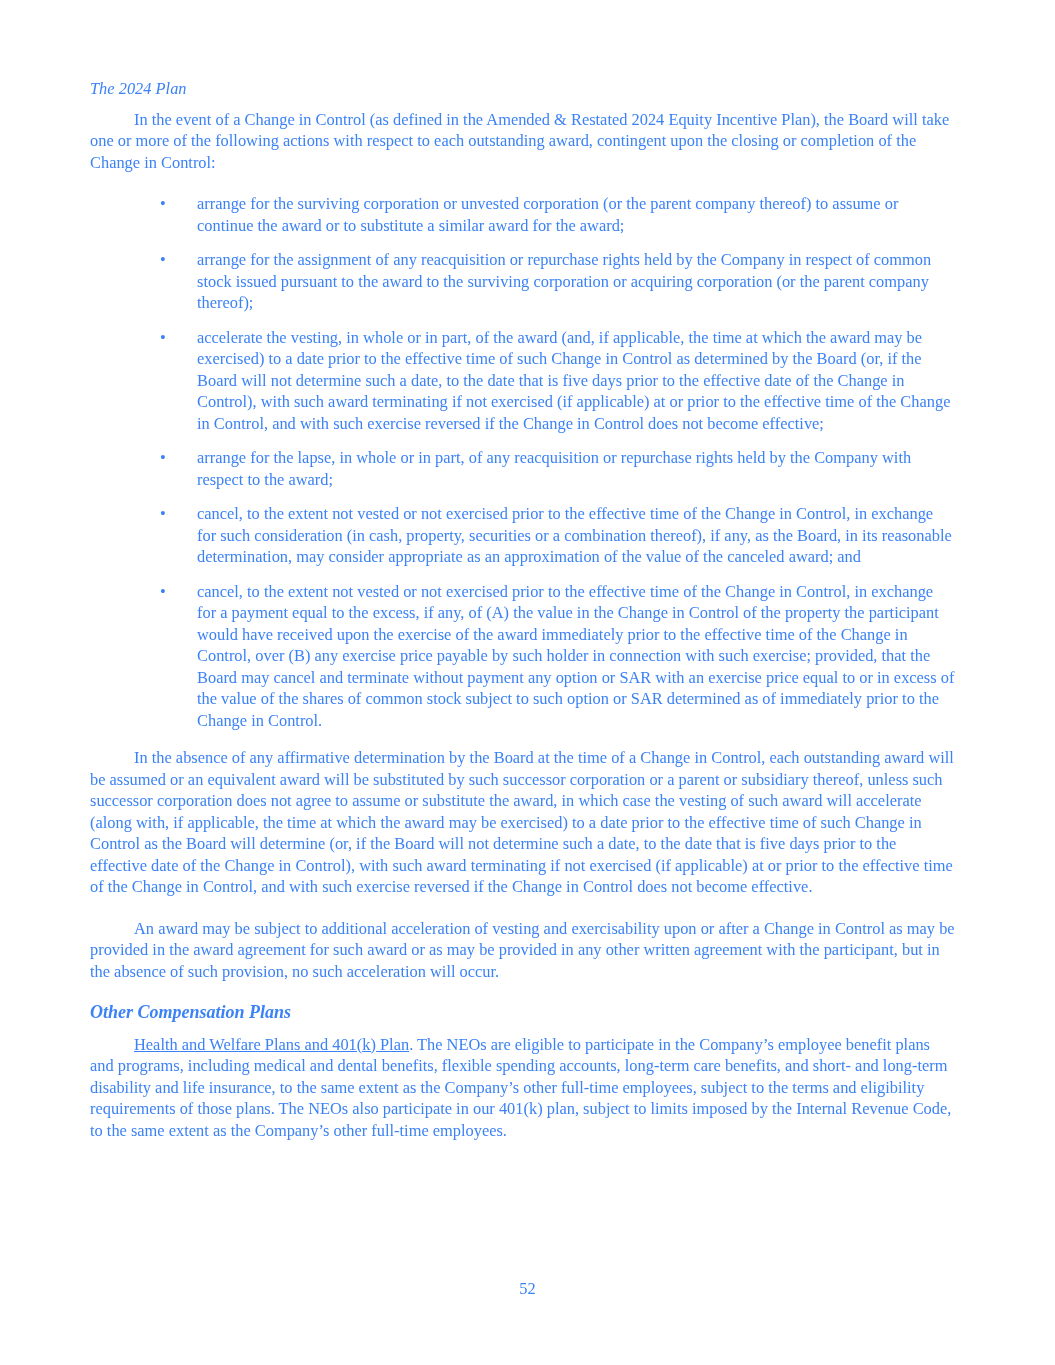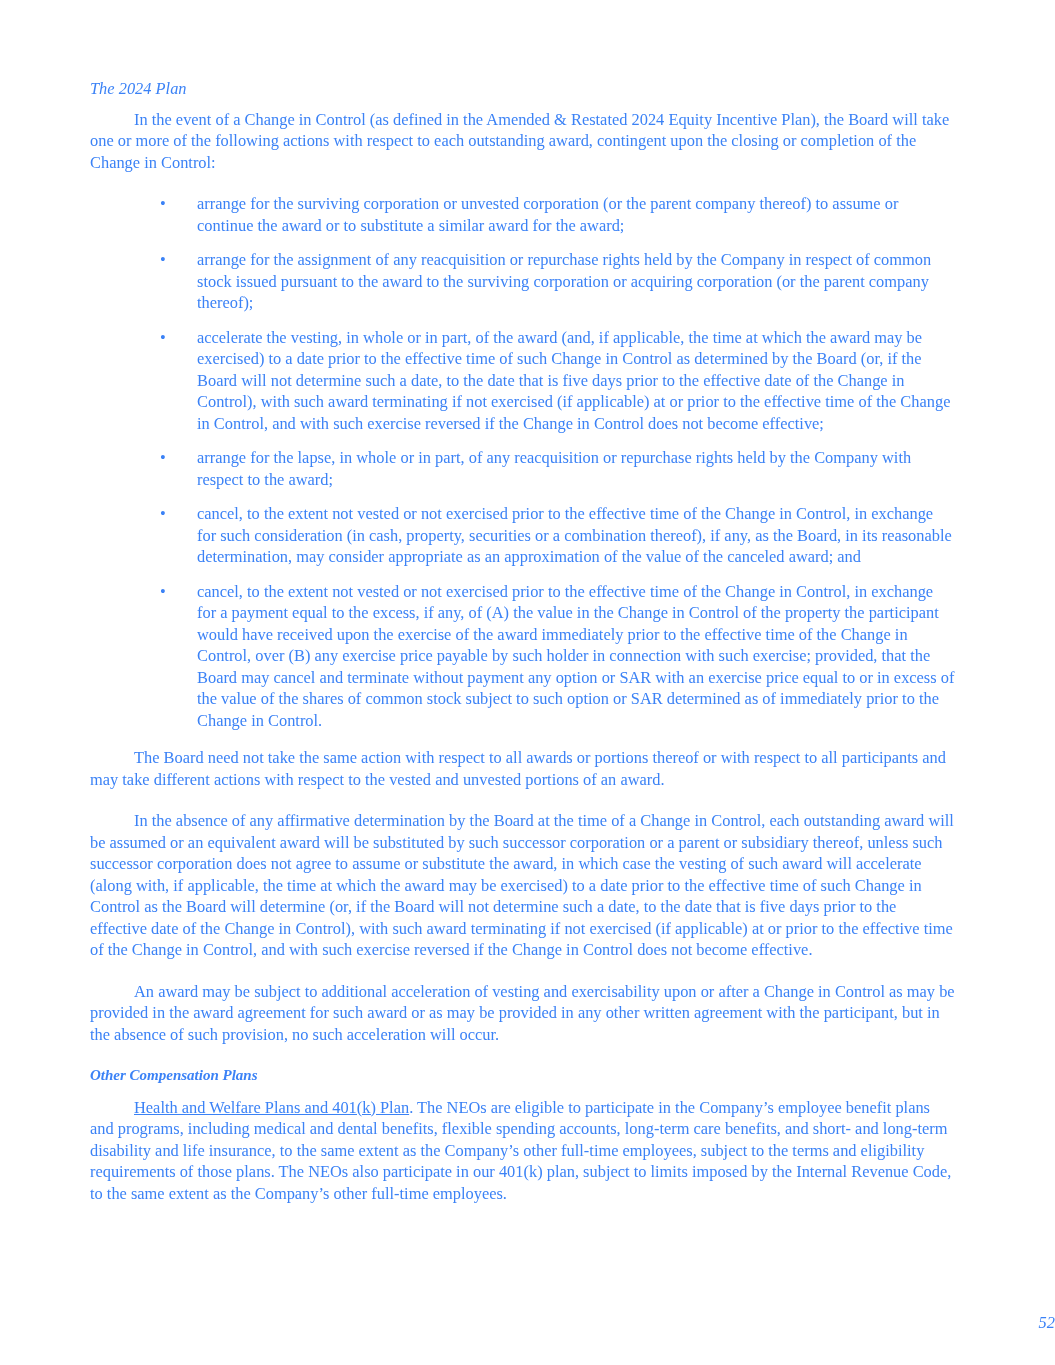--- a/index.html
+++ b/index.html
@@ -46,33 +46,32 @@
     margin: 0 0 13px 0;
   }
   ul.bullets li .marker {
     position: absolute;
     left: 70px;
     top: 0;
   }
   .subheading {
     font-style: italic;
     font-weight: bold;
-    font-size: 15px;
+    font-size: 18px;
     margin: 0 0 10px 0;
   }
   .underline {
     text-decoration: underline;
   }
   .page-number {
     position: absolute;
-    bottom: 32px;
+    bottom: 66px;
     left: 0;
     right: 0;
-    text-align: right;
-    font-style: italic;
+    text-align: center;
   }
 </style>
 </head>
 <body>
 
 <div class="page">
   <div class="content">
 
     <h2 class="section-title">The 2024 Plan</h2>
 
@@ -80,21 +79,20 @@
 
     <ul class="bullets">
       <li><span class="marker">•</span><span>arrange for the surviving corporation or unvested corporation (or the parent company thereof) to assume or continue the award or to substitute a similar award for the award;</span></li>
       <li><span class="marker">•</span><span>arrange for the assignment of any reacquisition or repurchase rights held by the Company in respect of common stock issued pursuant to the award to the surviving corporation or acquiring corporation (or the parent company thereof);</span></li>
       <li><span class="marker">•</span><span>accelerate the vesting, in whole or in part, of the award (and, if applicable, the time at which the award may be exercised) to a date prior to the effective time of such Change in Control as determined by the Board (or, if the Board will not determine such a date, to the date that is five days prior to the effective date of the Change in Control), with such award terminating if not exercised (if applicable) at or prior to the effective time of the Change in Control, and with such exercise reversed if the Change in Control does not become effective;</span></li>
       <li><span class="marker">•</span><span>arrange for the lapse, in whole or in part, of any reacquisition or repurchase rights held by the Company with respect to the award;</span></li>
       <li><span class="marker">•</span><span>cancel, to the extent not vested or not exercised prior to the effective time of the Change in Control, in exchange for such consideration (in cash, property, securities or a combination thereof), if any, as the Board, in its reasonable determination, may consider appropriate as an approximation of the value of the canceled award; and</span></li>
       <li><span class="marker">•</span><span>cancel, to the extent not vested or not exercised prior to the effective time of the Change in Control, in exchange for a payment equal to the excess, if any, of (A) the value in the Change in Control of the property the participant would have received upon the exercise of the award immediately prior to the effective time of the Change in Control, over (B) any exercise price payable by such holder in connection with such exercise; provided, that the Board may cancel and terminate without payment any option or SAR with an exercise price equal to or in excess of the value of the shares of common stock subject to such option or SAR determined as of immediately prior to the Change in Control.</span></li>
     </ul>
 
-    <p class="para"><span class="first-indent"></span><span>The Board need not take the same action with respect to all awards or portions thereof or with respect to all participants and may take different actions with respect to the vested and unvested portions of an award.</span></p>
 
     <p class="para"><span class="first-indent"></span><span>In the absence of any affirmative determination by the Board at the time of a Change in Control, each outstanding award will be assumed or an equivalent award will be substituted by such successor corporation or a parent or subsidiary thereof, unless such successor corporation does not agree to assume or substitute the award, in which case the vesting of such award will accelerate (along with, if applicable, the time at which the award may be exercised) to a date prior to the effective time of such Change in Control as the Board will determine (or, if the Board will not determine such a date, to the date that is five days prior to the effective date of the Change in Control), with such award terminating if not exercised (if applicable) at or prior to the effective time of the Change in Control, and with such exercise reversed if the Change in Control does not become effective.</span></p>
 
     <p class="para"><span class="first-indent"></span><span>An award may be subject to additional acceleration of vesting and exercisability upon or after a Change in Control as may be provided in the award agreement for such award or as may be provided in any other written agreement with the participant, but in the absence of such provision, no such acceleration will occur.</span></p>
 
     <h3 class="subheading">Other Compensation Plans</h3>
 
     <p class="para"><span class="first-indent"></span><span class="underline">Health and Welfare Plans and 401(k) Plan</span><span>. The NEOs are eligible to participate in the Company’s employee benefit plans and programs, including medical and dental benefits, flexible spending accounts, long-term care benefits, and short- and long-term disability and life insurance, to the same extent as the Company’s other full-time employees, subject to the terms and eligibility requirements of those plans. The NEOs also participate in our 401(k) plan, subject to limits imposed by the Internal Revenue Code, to the same extent as the Company’s other full-time employees.</span></p>
 
 

